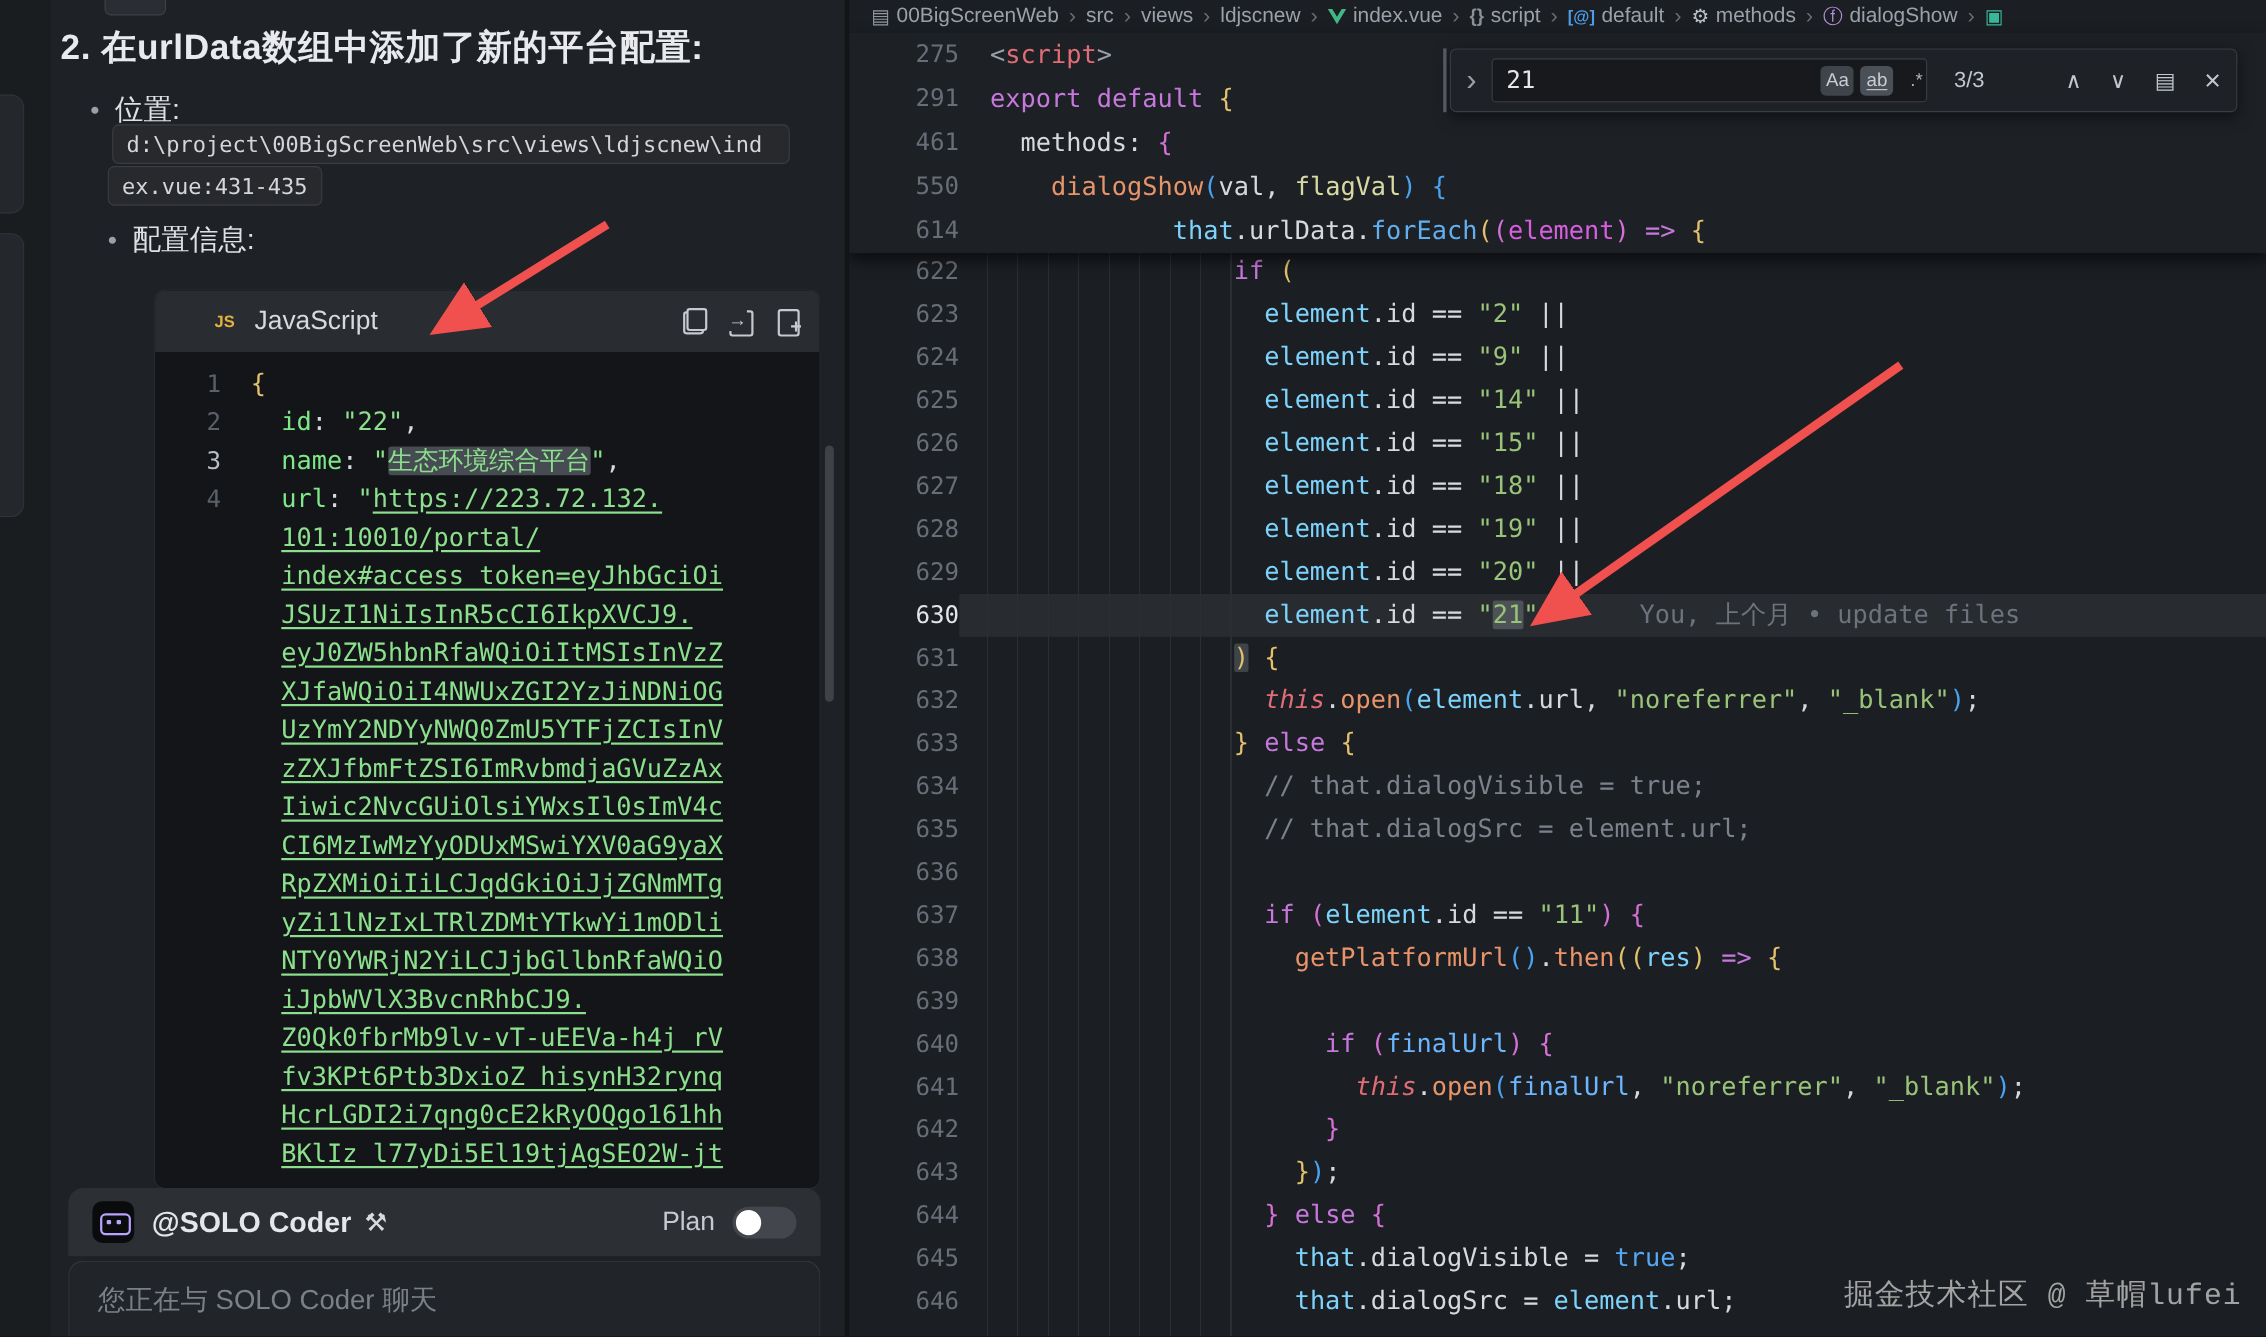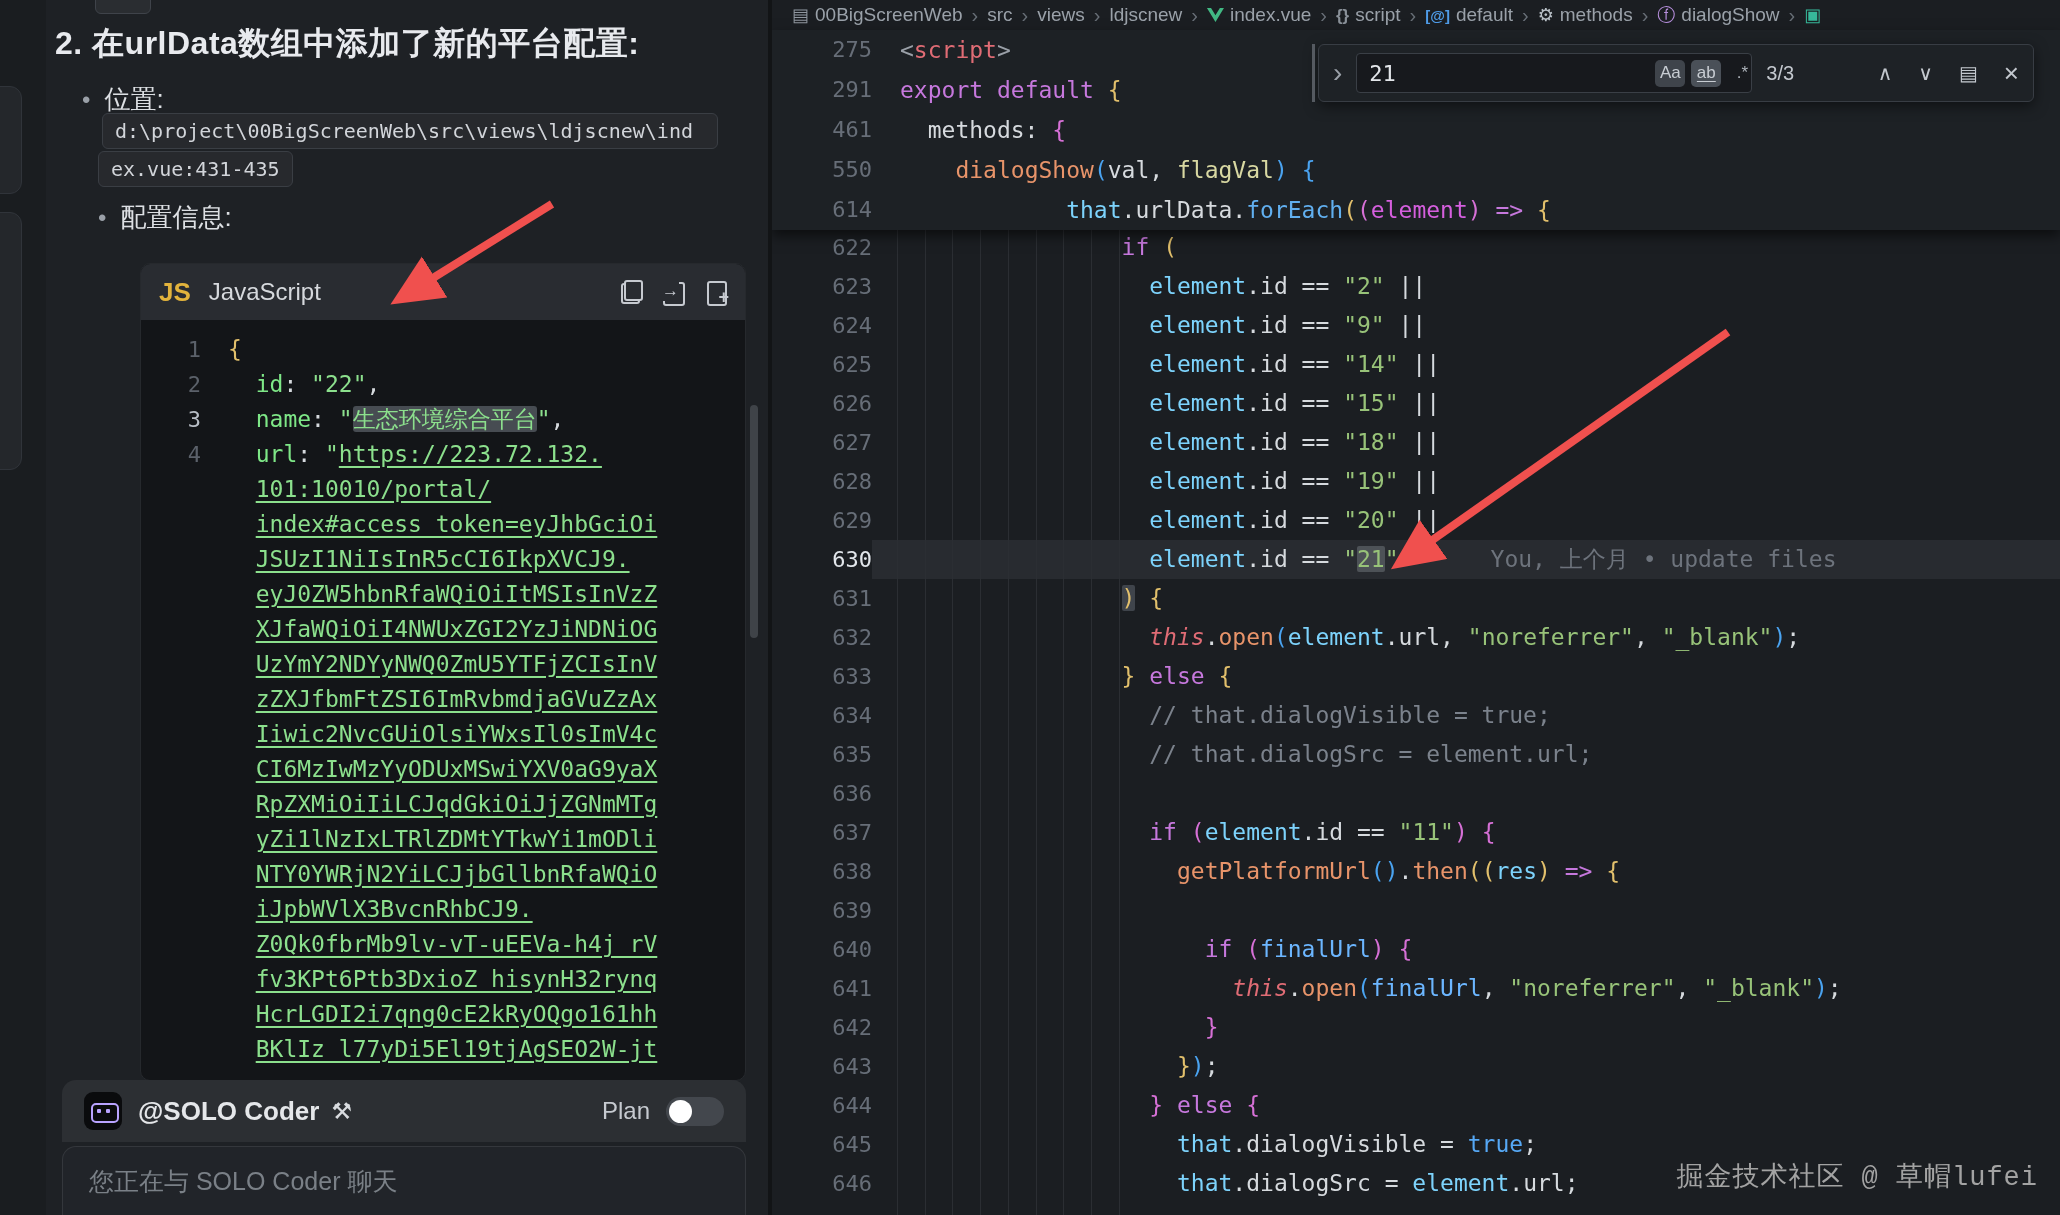--- a/index.html
+++ b/index.html
@@ -30,21 +30,21 @@
                border:1px solid #3a3e44; border-radius:6px; padding:0 12px;
                font-family:"DejaVu Sans Mono", monospace; font-size:20px; color:#d2d5da;
                white-space:nowrap; overflow:hidden; }
   .chip1 { left:102px; top:113px; width:616px; }
   .chip2 { left:98px; top:151px; }
 
   
   .code-card { position:absolute; left:140px; top:263px; width:606px; height:818px;
                background:#131518; border:1px solid #26292d; border-radius:10px; overflow:hidden; }
   .code-card-header { height:56px; background:#292c31; display:flex; align-items:center; padding:0 18px; }
-  .lang-badge { color:#e2b33c; font-weight:700; font-size:26px; margin-right:18px; }
+  .lang-badge { color:#e2b33c; font-weight:700; font-size:15px; margin-right:18px;margin-left:36px; }
   .lang-label { color:#d6d9dd; font-size:24px; flex:1; }
   .cc-icons { display:flex; gap:20px; align-items:center; }
   .cc-ic { position:relative; width:22px; height:24px; cursor:pointer; }
   .ic-copy::before { content:""; position:absolute; left:0; bottom:0; width:15px; height:17px;
                      border:2px solid #c6cad0; border-radius:3px; }
   .ic-copy::after { content:""; position:absolute; right:0; top:0; width:15px; height:17px;
                     border:2px solid #c6cad0; border-radius:3px; background:#292c31; }
   .ic-insert::before { content:""; position:absolute; right:0; top:2px; width:18px; height:20px;
                        border:2px solid #c6cad0; border-radius:3px; }
   .ic-insert::after { content:"→"; position:absolute; left:-1px; top:1px; color:#c6cad0;
@@ -157,21 +157,21 @@
   .fw-chevron { color:#9aa0a8; font-size:28px; cursor:pointer; line-height:1; }
   .fw-input { width:396px; height:40px; background:#17191d; border:1px solid #3a3f46; border-radius:4px;
         display:flex; align-items:center; padding:0 12px; }
   .fw-input input { flex:1; background:transparent; border:none; outline:none;
         color:#e3e6ea; font-size:22px; font-family:"DejaVu Sans Mono", monospace; }
   .fw-btn { height:27px; min-width:30px; border-radius:5px; display:flex; align-items:center;
         justify-content:center; color:#c8cdd3; font-size:17px; margin-left:6px; cursor:pointer; }
   .fw-btn.bg { background:#3f444b; }
   .fw-btn.active { background:#4a5058; text-decoration:underline; text-underline-offset:3px; }
   .fw-btn.dim { color:#aeb4bb; }
-  .fw-count { color:#c3c8ce; font-size:20px; }
+  .fw-count { color:#c3c8ce; font-size:20px; margin-left:10px; }
   .fw-nav { margin-left:auto; display:flex; align-items:center; gap:26px; color:#c3c8ce; }
   .fw-nav span { cursor:pointer; font-size:20px; }
   .fw-close { font-size:26px !important; }
   .ic-insel::before { content:"▤"; font-size:20px; }
 
   .watermark { position:absolute; right:22px; top:1158px; color:#a3a3a3; font-size:27px;
                letter-spacing:1px; z-index:40;font-family:Liberation Mono, monospace; }
 
   .arrows { position:absolute; left:0; top:0; width:2060px; height:1215px;
             z-index:50; pointer-events:none; }

